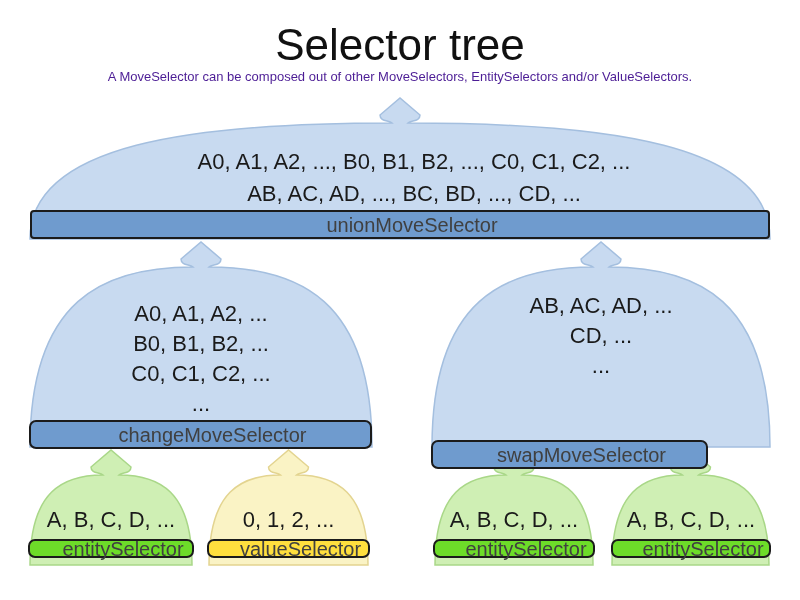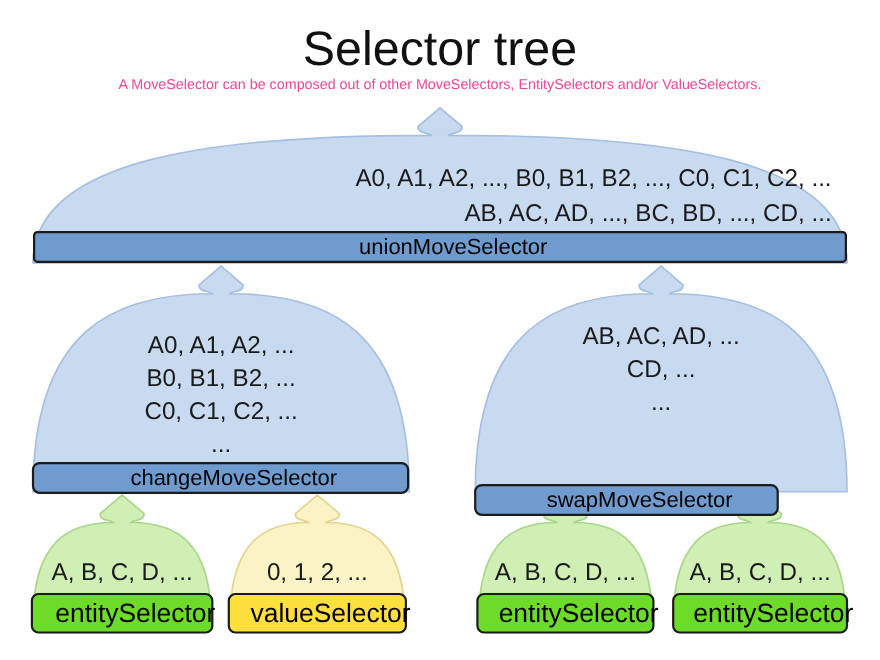--- a/index.html
+++ b/index.html
@@ -7,32 +7,32 @@
     position:relative;width:800px;height:600px;background:#ffffff;
     font-family:"Liberation Sans",sans-serif;color:#000;overflow:hidden;
   }
   .abs{position:absolute;}
   .title{
     left:0;top:26px;width:800px;text-align:center;
     font-size:44px;line-height:38px;color:#111;
   }
   .subtitle{
     left:0;top:68px;width:800px;text-align:center;
-    font-size:13px;line-height:17px;color:#ec4899;
+    font-size:13px;line-height:17px;color:#4c1d95;
   }
   #diagram-svg{left:0;top:0;}
   .cloud-path{stroke-width:1.5;}
   .bar{
     box-sizing:border-box;height:29px;border:2px solid #1b1b1b;
     display:flex;align-items:center;justify-content:center;
-    font-size:20px;line-height:20px;color:#000000;padding-left:24px;
+    font-size:20px;line-height:20px;color:#404040;padding-left:24px;
   }
   .bar.sq{border-radius:4px;}
   .bar.rd{border-radius:7px;}
-  .bar.sm{height:37px;font-size:24px;}
+  .bar.sm{height:19px;font-size:20px;}
   .cloud-text{
     text-align:center;font-size:22px;color:#1a1a1a;
   }
   .lines-2{line-height:32px;}
   .lines-4{line-height:30px;}
   .line-1{line-height:28px;}
 </style>
 </head>
 <body>
 
@@ -44,21 +44,21 @@
     <path class="cloud-path" fill="#c8daf0" stroke="#a4bfdf" d="M 432 447 C 432 299.4 504.45 267 593 267 C 590 264 581 266 581 259 L 601 242 L 621 259 C 621 266 612 264 609 267 C 697.55 267 770 299.4 770 447 Z"></path>
     <path class="cloud-path" fill="#cfefb4" stroke="#a9d788" d="M 30 565 C 30 491.2 62.85 475 103 475 C 100 472 91 474 91 467 L 111 450 L 131 467 C 131 474 122 472 119 475 C 159.15 475 192 491.2 192 565 Z"></path>
     <path class="cloud-path" fill="#faf3c5" stroke="#e3d490" d="M 209 565 C 209 491.2 241.175 475 280.5 475 C 277.5 472 268.5 474 268.5 467 L 288.5 450 L 308.5 467 C 308.5 474 299.5 472 296.5 475 C 335.825 475 368 491.2 368 565 Z"></path>
     <path class="cloud-path" fill="#cfefb4" stroke="#a9d788" d="M 435 565 C 435 491.2 466.95 475 506 475 C 503 472 494 474 494 467 L 514 450 L 534 467 C 534 474 525 472 522 475 C 561.05 475 593 491.2 593 565 Z"></path>
     <path class="cloud-path" fill="#cfefb4" stroke="#a9d788" d="M 612 565 C 612 491.2 643.725 475 682.5 475 C 679.5 472 670.5 474 670.5 467 L 690.5 450 L 710.5 467 C 710.5 474 701.5 472 698.5 475 C 737.275 475 769 491.2 769 565 Z"></path>
   </svg>
 
   <div class="abs title">Selector tree</div>
   <div class="abs subtitle">A MoveSelector can be composed out of other MoveSelectors, EntitySelectors and/or ValueSelectors.</div>
 
-  <div class="abs cloud-text lines-2" style="left:16px;top:146px;width:740px;text-align:right;">
+  <div class="abs cloud-text lines-2" style="left:44px;top:146px;width:740px;">
     <div>A0, A1, A2, ..., B0, B1, B2, ..., C0, C1, C2, ...</div>
     <div>AB, AC, AD, ..., BC, BD, ..., CD, ...</div>
   </div>
   <div class="abs bar sq" style="left: 30px; top: 210px; width: 740px; background: rgb(111, 155, 206);">unionMoveSelector</div>
 
   <div class="abs cloud-text lines-4" style="left:30px;top:299px;width:342px;">
     <div>A0, A1, A2, ...</div>
     <div>B0, B1, B2, ...</div>
     <div>C0, C1, C2, ...</div>
     <div>...</div>

